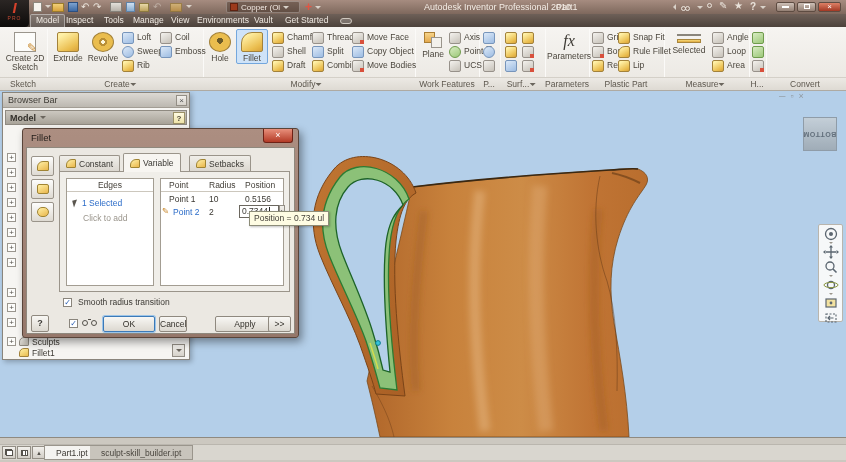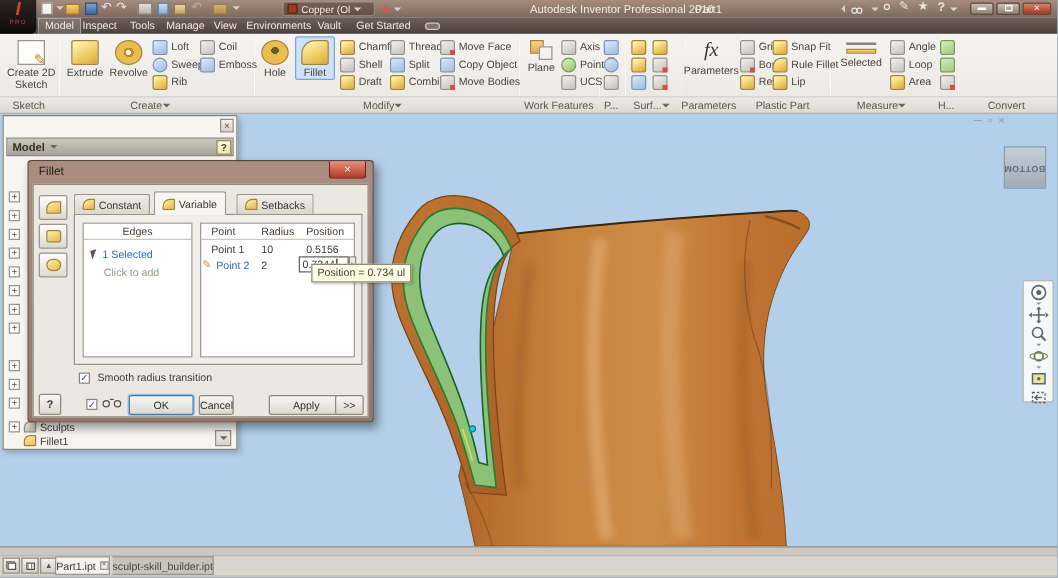--- a/index.html
+++ b/index.html
@@ -128,21 +128,21 @@
   #tooltip{left:249px;top:211px;height:15px;background:#fefce3;border:1px solid #8c8c78;box-shadow:1px 1px 2px rgba(0,0,0,.25);padding:1px 4px;font-size:8.5px;color:#44413a;z-index:40;white-space:nowrap;cursor:default}
 
   
   #statusbar{left:0;top:437px;width:846px;height:25px;background:#ccc8c0;border-top:1px solid #8f8a81;z-index:20}
   #stat-strip{left:0;top:6px;width:846px;height:16px;background:#d9d6cf;border-top:1px solid #bab6ae}
   .stb{top:8px;width:14px;height:13px;background:linear-gradient(#f2f0ec,#d2cec6);border:1px solid #938e85;display:flex;align-items:center;justify-content:center;font-size:7px;color:#55524c;cursor:pointer}
   .cascade{position:relative;width:8px;height:7px}
   .cascade::before{content:"";position:absolute;left:0;top:0;width:5px;height:4px;border:1px solid #55524c;background:#fff}
   .cascade::after{content:"";position:absolute;right:0;bottom:0;width:5px;height:4px;border:1px solid #55524c;background:#fff}
   .gridico{width:7px;height:6px;border:1px solid #55524c;background:linear-gradient(90deg,#55524c 1px,transparent 1px),#fff;background-size:3px 100%}
-  .dtab2{top:7px;height:15px;display:flex;align-items:center;gap:3px;padding:0 0;font-size:8.5px;border:1px solid #9a958c;cursor:pointer}
+  .dtab2{top:7px;height:15px;display:flex;align-items:center;gap:3px;padding:0 11px;font-size:8.5px;border:1px solid #9a958c;cursor:pointer}
   #doc-tab1{left:44px;background:#f4f3f0;color:#3b3832}
   #doc-tab2{left:90px;background:#c8c4bc;color:#4a463f;border-left:none}
   #doc-tab1 .tclose{width:7px;height:7px;border:1px solid #9a958c;background:#eceae6;font-size:6px;line-height:5px;text-align:center;color:#666}
 </style>
 </head>
 <body>
 
 <div id="root">
 
   <div class="abs" id="titlebar">
@@ -513,20 +513,21 @@
             <path d="M10.5 7h-5M7 5l-2 2 2 2" fill="none" stroke="#5b6670" stroke-width="1.2"></path>
           </svg>
       </span>
     </div>
 
     
     
   </div>
 
   <div class="abs" id="browser">
+    <div class="abs" id="browser-title">Browser Bar</div>
     <div class="abs" id="browser-close">×</div>
     <div class="abs" id="model-bar">
       <span>Model</span>
       <span class="caret dark"></span>
     </div>
     <div class="abs" id="model-help">?</div>
 
     <span class="abs plusbox" style="top:60px"></span>
     <span class="abs plusbox" style="top:75px"></span>
     <span class="abs plusbox" style="top:90px"></span>

